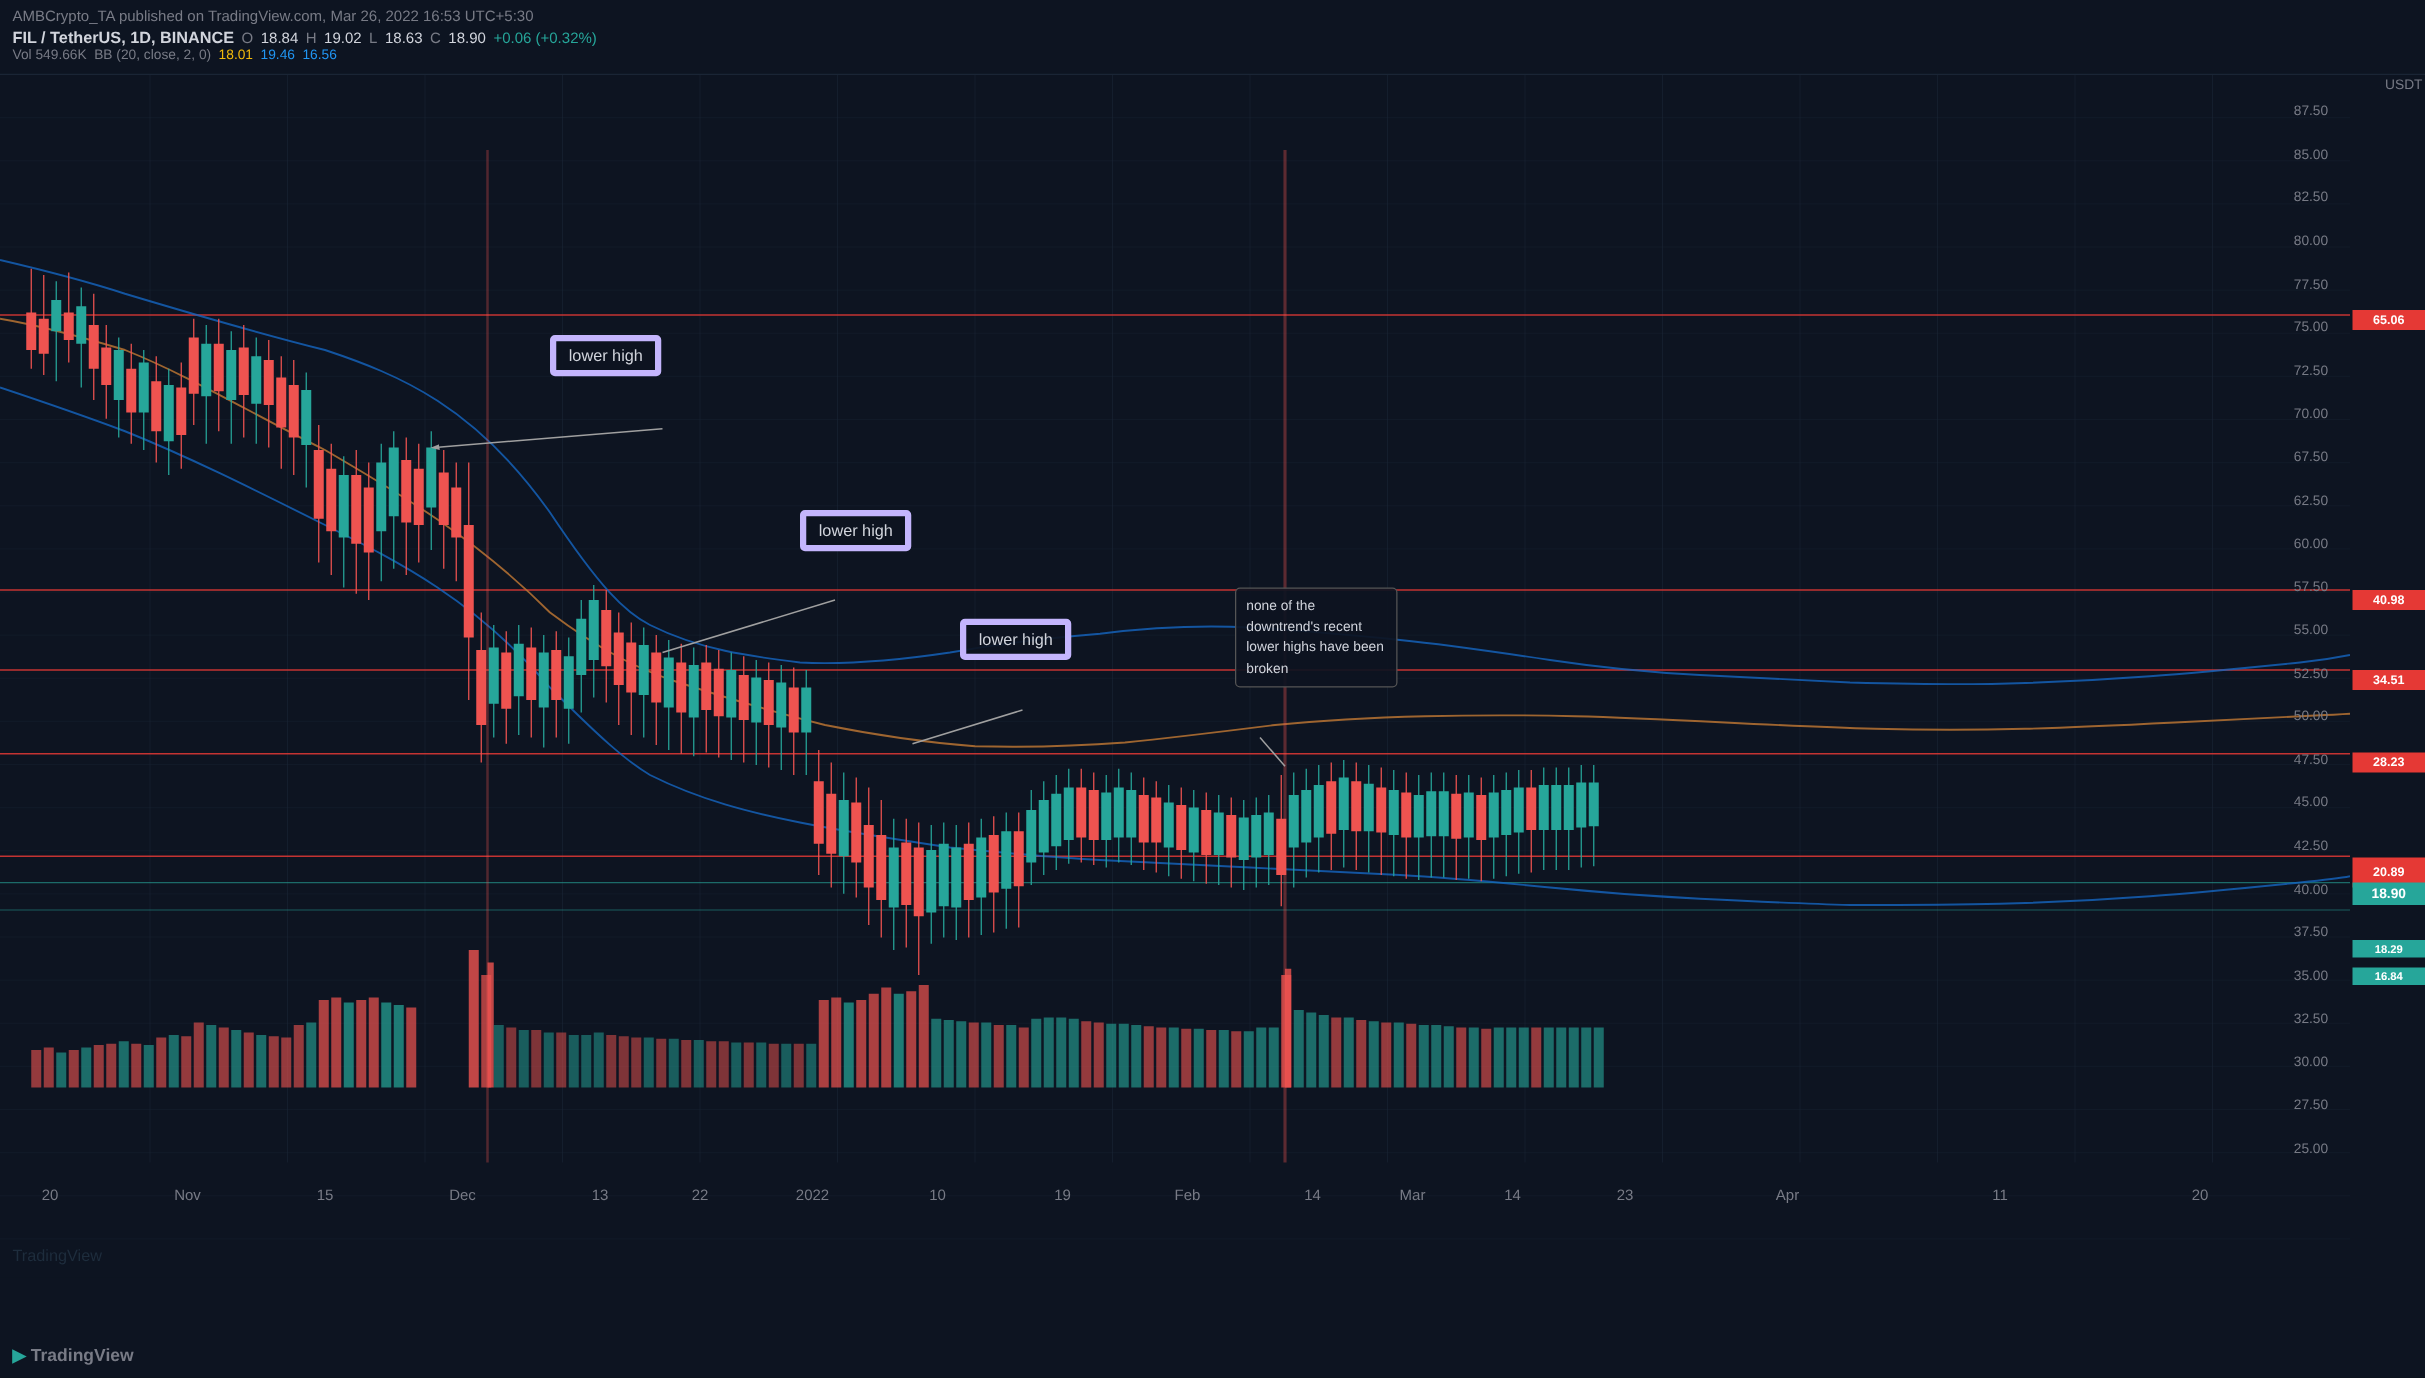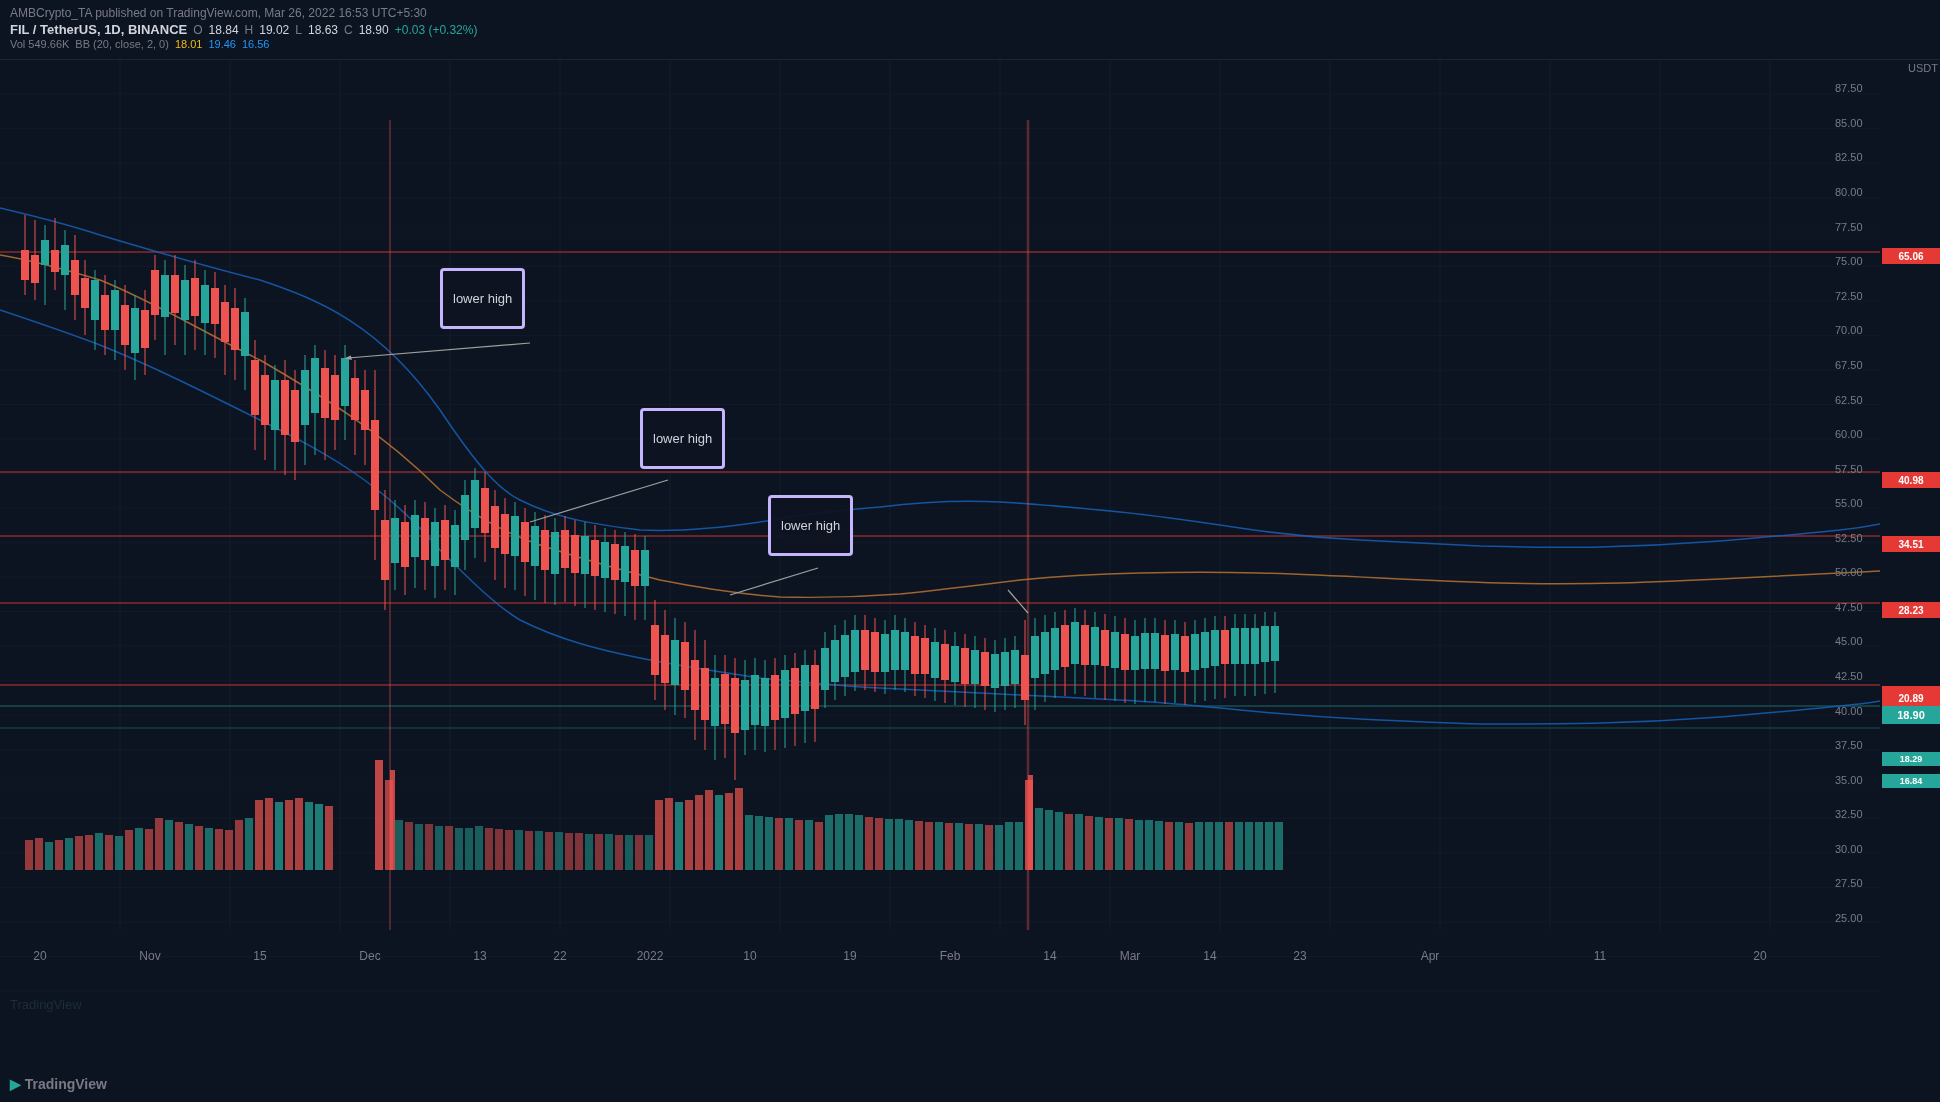--- a/index.html
+++ b/index.html
@@ -87,23 +87,23 @@
       color: #787b86;
       font-size: 14px;
       font-weight: bold;
       z-index: 10;
     }
 
     
     .annotation-box {
       position: absolute;
       background: rgba(13, 20, 33, 0.92);
-      border: 3px solid #c4b5fd;
+      border: 5px solid #c4b5fd;
       border-radius: 4px;
-      padding: 20px 10px;
+      padding: 4px 10px;
       color: #d1d4dc;
       font-size: 13px;
       white-space: nowrap;
       z-index: 20;
     }
 
     .annotation-box-multi {
       position: absolute;
       background: rgba(13, 20, 33, 0.92);
       border: 1px solid #555;
@@ -139,21 +139,21 @@
     <div style="display:flex;align-items:center;gap:6px;margin-top:2px;">
       <span class="symbol-name">FIL / TetherUS, 1D, BINANCE</span>
       <span class="ohlc-label">O</span>
       <span class="ohlc-val">18.84</span>
       <span class="ohlc-label">H</span>
       <span class="ohlc-val">19.02</span>
       <span class="ohlc-label">L</span>
       <span class="ohlc-val">18.63</span>
       <span class="ohlc-label">C</span>
       <span class="ohlc-val">18.90</span>
-      <span class="ohlc-change-pos">+0.03 (+0.32%)</span>
+      <span class="ohlc-change-pos">+0.06 (+0.32%)</span>
     </div>
     <div style="display:flex;gap:6px;margin-top:1px;">
       <span class="vol-line">Vol <span>549.66K</span></span>
       <span class="bb-line">BB (20, close, 2, 0)</span>
       <span class="bb-val1">18.01</span>
       <span class="bb-val2">19.46</span>
       <span class="bb-val3">16.56</span>
     </div>
   </div>
 
@@ -712,20 +712,23 @@
   </div>
 
   <div class="annotation-box" style="left:640px;top:408px;">
     <span>lower high</span>
   </div>
 
   <div class="annotation-box" style="left:768px;top:495px;">
     <span>lower high</span>
   </div>
 
+  <div class="annotation-box-multi" style="left:988px;top:470px;">
+    <span>none of the downtrend's recent lower highs have been broken</span>
+  </div>
 
   <div id="watermark">
     <span>TradingView</span>
   </div>
 
   <div id="tv-logo">
     <span style="color:#26a69a;">▶</span> <span>TradingView</span>
   </div>
 
 </div>

